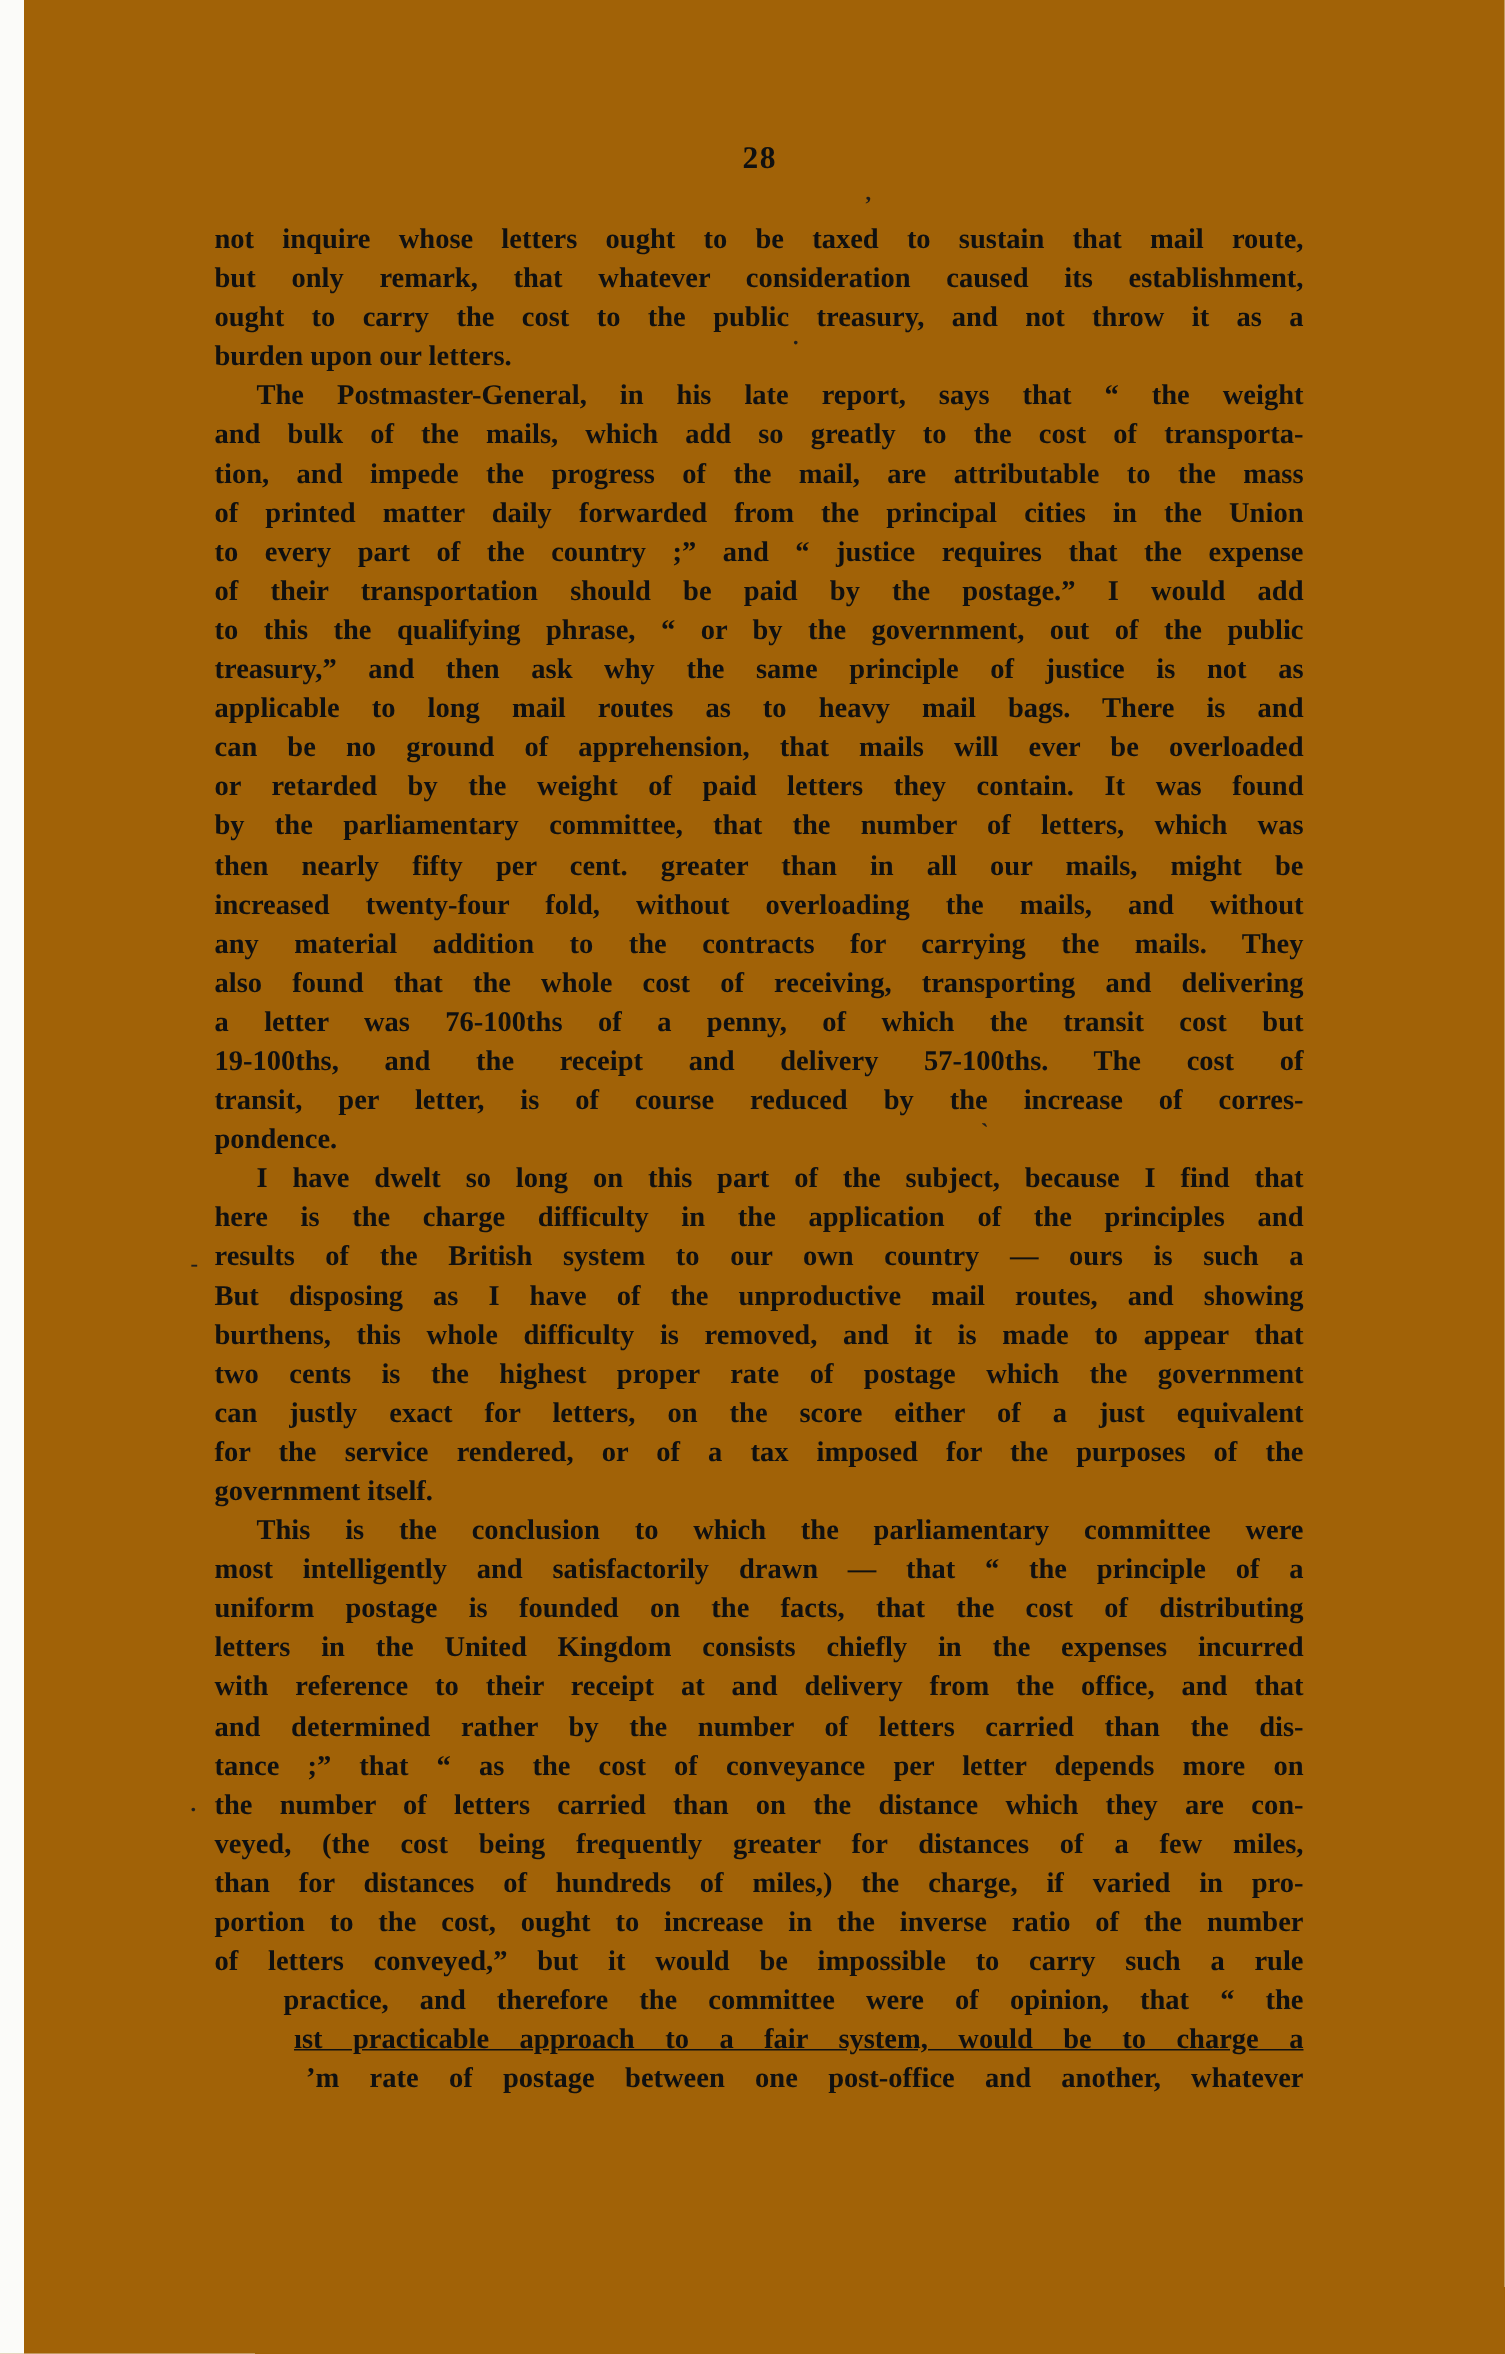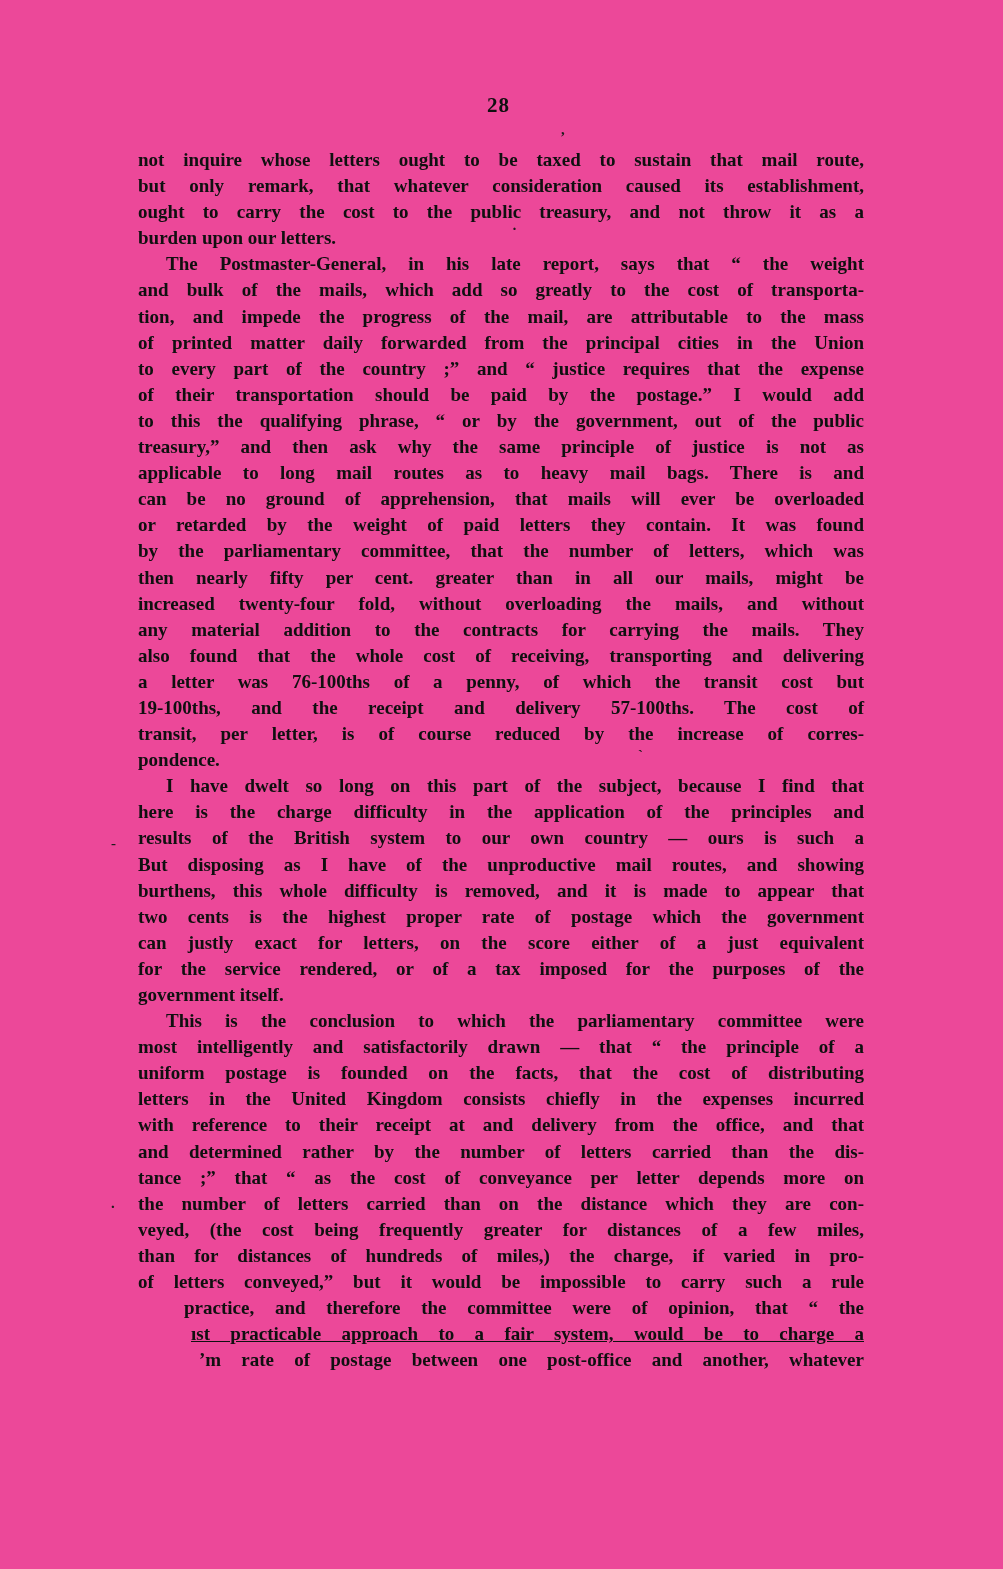--- a/index.html
+++ b/index.html
@@ -11,35 +11,36 @@
     width: 1003px;
     height: 1569px;
     position: relative;
     overflow: hidden;
     font-family: "Liberation Serif", serif;
     color: #101010;
   }
   .scan-page {
     position: absolute;
     inset: 0;
-    background: #ec4899;
+    background: #a16207;
+    margin-left: 16px;
   }
   .page-number {
     position: absolute;
     top: 93px;
     left: 0;
     right: 6px;
     text-align: center;
     font-size: 21px;
     font-weight: 700;
     letter-spacing: 1px;
   }
   .text-block {
     position: absolute;
-    left: 138px;
+    left: 127px;
     top: 147px;
     width: 726px;
     font-size: 19px;
     font-weight: 700;
     line-height: 26.1px;
   }
   .line {
     text-align: justify;
     text-align-last: justify;
   }
@@ -97,20 +98,21 @@
       <div class="line" style="padding-left: 28px;">This is the conclusion to which the parliamentary committee were</div>
       <div class="line">most intelligently and satisfactorily drawn — that “ the principle of a</div>
       <div class="line">uniform postage is founded on the facts, that the cost of distributing</div>
       <div class="line">letters in the United Kingdom consists chiefly in the expenses incurred</div>
       <div class="line">with reference to their receipt at and delivery from the office, and that</div>
       <div class="line">and determined rather by the number of letters carried than the dis-</div>
       <div class="line">tance ;” that “ as the cost of conveyance per letter depends more on</div>
       <div class="line">the number of letters carried than on the distance which they are con-</div>
       <div class="line">veyed, (the cost being frequently greater for distances of a few miles,</div>
       <div class="line">than for distances of hundreds of miles,) the charge, if varied in pro-</div>
+      <div class="line">portion to the cost, ought to increase in the inverse ratio of the number</div>
       <div class="line">of letters conveyed,” but it would be impossible to carry such a rule</div>
       <div class="line" style="padding-left: 46px;">practice, and therefore the committee were of opinion, that “ the</div>
       <div class="line" style="padding-left: 53px; text-decoration: underline;">ıst practicable approach to a fair system, would be to charge a</div>
       <div class="line" style="padding-left: 61px;">’m rate of postage between one post-office and another, whatever</div>
     </div>
   <div>
       <span class="artifact" style="left: 561px; top: 122px;">,</span>
       <span class="artifact" style="left: 512px; top: 222px;">·</span>
       <span class="artifact" style="left: 638px; top: 748px;">`</span>
       <span class="artifact" style="left: 111px; top: 836px;">-</span>

